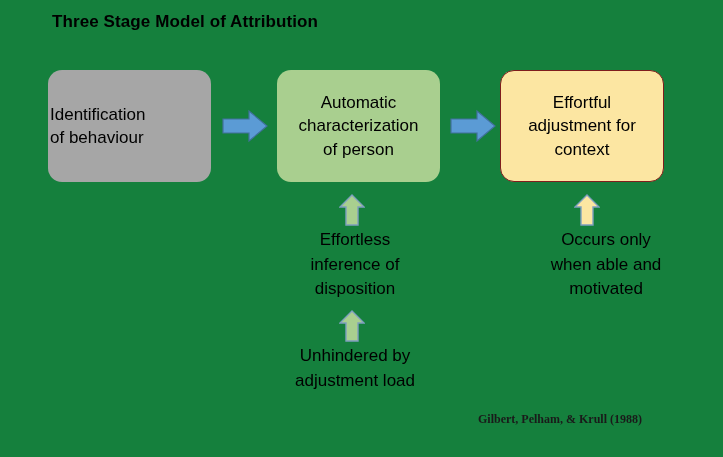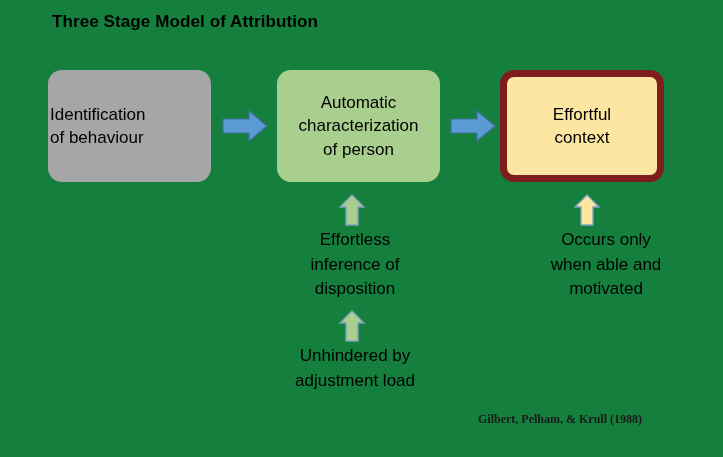--- a/index.html
+++ b/index.html
@@ -68,21 +68,21 @@
     background: #a9cf8f;
   }
   #box-automatic .box-text { text-align: center; }
 
   #box-effortful {
     left: 500px;
     top: 70px;
     width: 164px;
     height: 112px;
     background: #fce6a2;
-    border: 7px solid #7f1d1d;
+    border: 1px solid #7f1d1d;
   }
   #box-effortful .box-text { text-align: center; }
 
   
   .arrow-right {
     position: absolute;
     width: 46px;
     height: 34px;
   }
   #arrow-1 { left: 222px; top: 109px; }
@@ -164,20 +164,21 @@
 
   <div class="arrow-right" id="arrow-2">
     <svg width="46" height="34" viewBox="0 0 46 34" xmlns="http://www.w3.org/2000/svg">
       <polygon points="1,10 27,10 27,2 45,17 27,32 27,24 1,24" fill="#5b9bd5" stroke="#41719c" stroke-width="1.2"></polygon>
     </svg>
   </div>
 
   <div class="stage-box" id="box-effortful">
     <div class="box-text">
       <div>Effortful</div>
+      <div>adjustment for</div>
       <div>context</div>
     </div>
   </div>
 
   <div class="arrow-up" id="arrow-up-green-1">
     <svg width="26" height="32" viewBox="0 0 26 32" xmlns="http://www.w3.org/2000/svg">
       <polygon points="13,1 25,13 19,13 19,31 7,31 7,13 1,13" fill="#a9cf8f" stroke="#7f9fbf" stroke-width="1.4"></polygon>
     </svg>
   </div>
 

